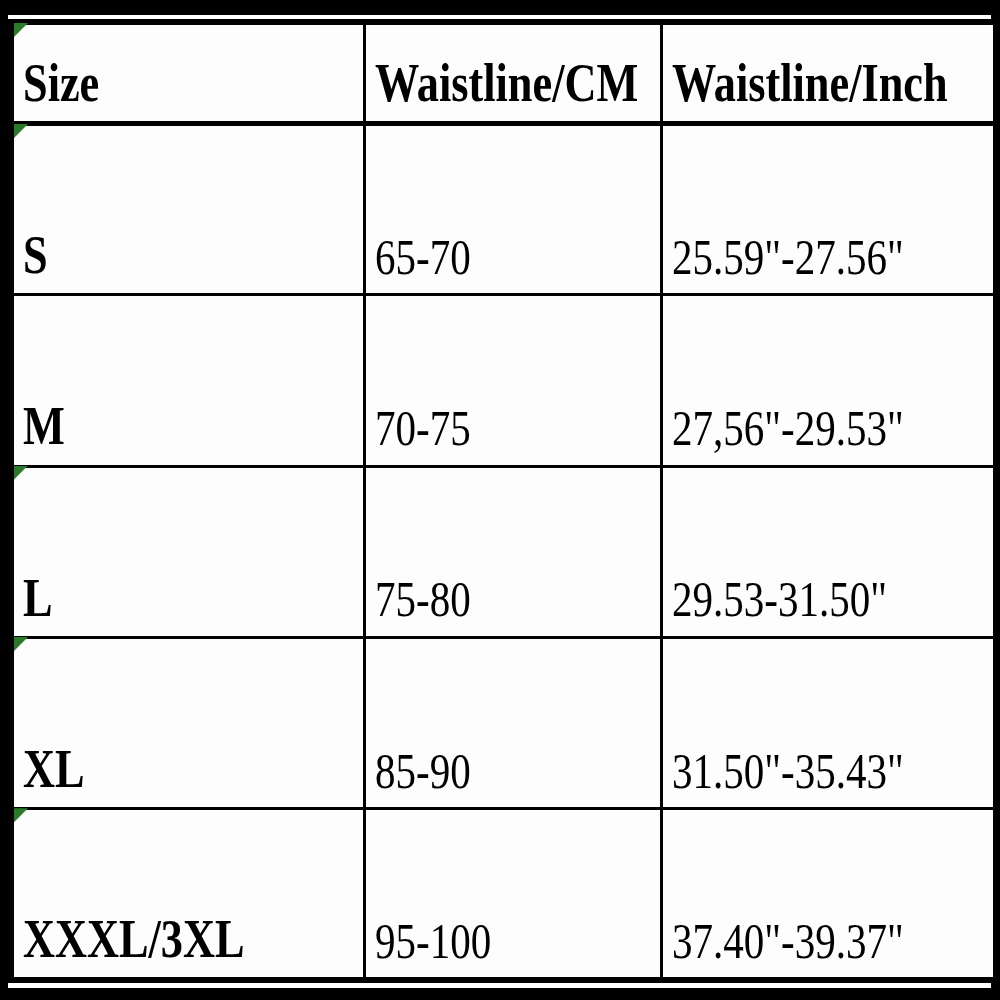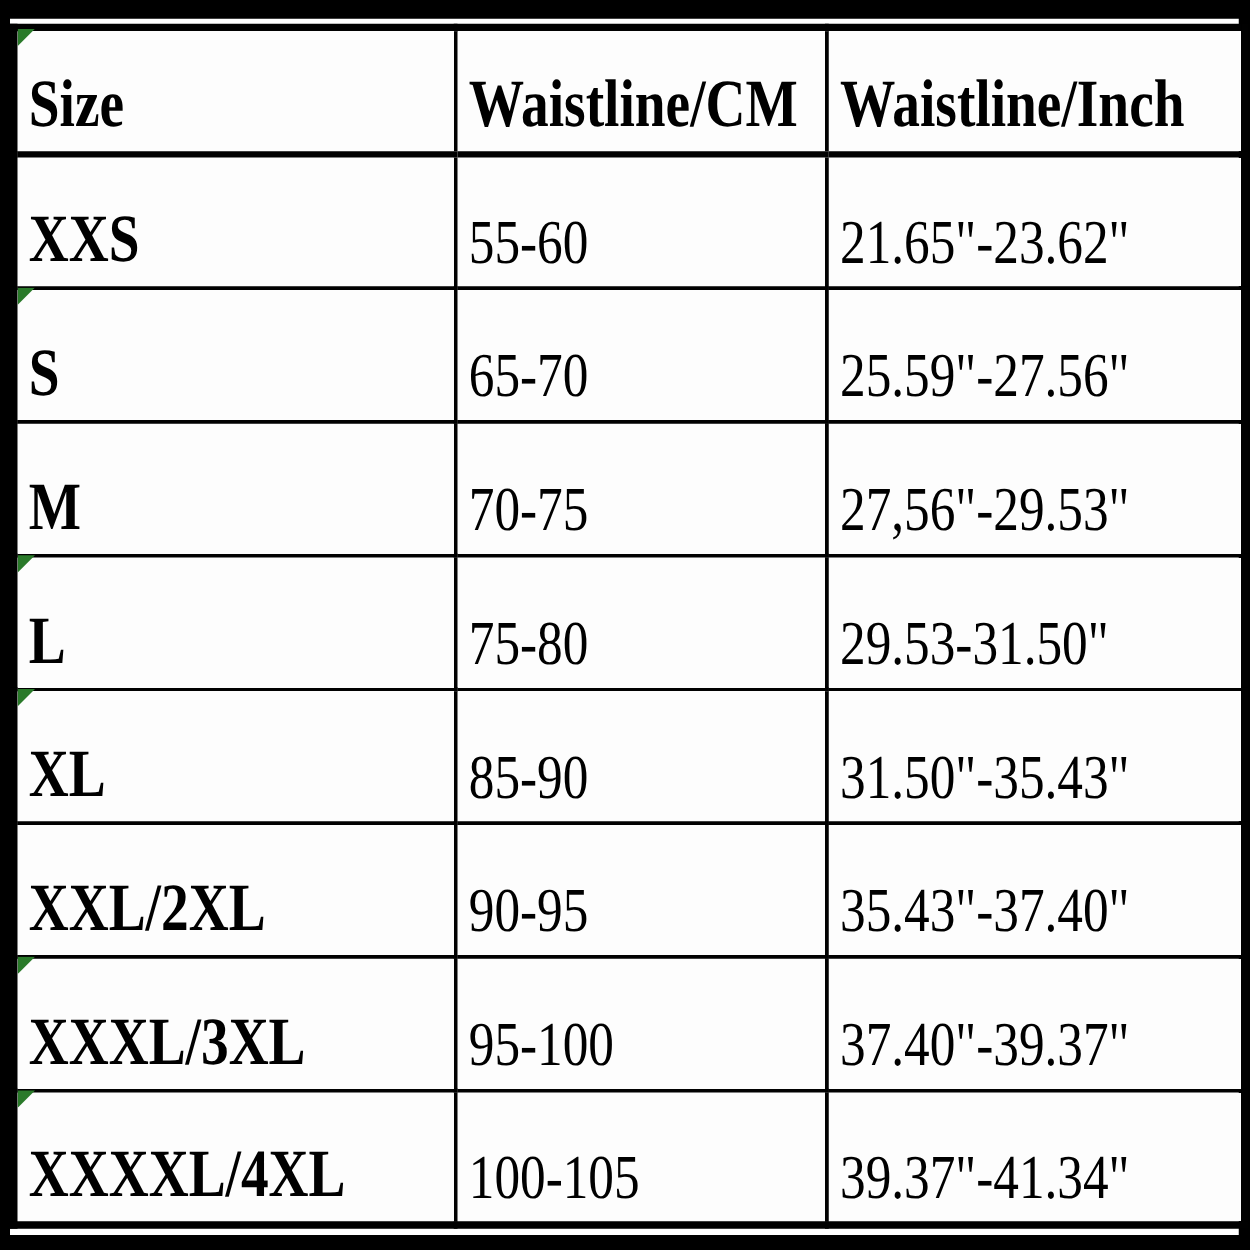--- a/index.html
+++ b/index.html
@@ -84,32 +84,20 @@
         </th>
         <th>
           <span class="txt b">Waistline/CM</span>
         </th>
         <th>
           <span class="txt b">Waistline/Inch</span>
         </th>
       </tr>
     </thead>
     <tbody id="rows">
-  <tr>
-    <td>
-      
-      <span class="txt b">XXS</span>
-    </td>
-    <td>
-      <span class="txt">55-60</span>
-    </td>
-    <td>
-      <span class="txt">21.65"-23.62"</span>
-    </td>
-  </tr>
 
 
   <tr>
     <td>
       <span class="ind" style="background: rgb(42, 122, 42);"></span>
       <span class="txt b">S</span>
     </td>
     <td>
       <span class="txt">65-70</span>
     </td>
@@ -150,55 +138,31 @@
       <span class="txt b">XL</span>
     </td>
     <td>
       <span class="txt">85-90</span>
     </td>
     <td>
       <span class="txt">31.50"-35.43"</span>
     </td>
   </tr>
 
-  <tr>
-    <td>
-      
-      <span class="txt b">XXL/2XL</span>
-    </td>
-    <td>
-      <span class="txt">90-95</span>
-    </td>
-    <td>
-      <span class="txt">35.43"-37.40"</span>
-    </td>
-  </tr>
 
   <tr>
     <td>
       <span class="ind" style="background: rgb(42, 122, 42);"></span>
       <span class="txt b">XXXL/3XL</span>
     </td>
     <td>
       <span class="txt">95-100</span>
     </td>
     <td>
       <span class="txt">37.40"-39.37"</span>
     </td>
   </tr>
 
-  <tr>
-    <td>
-      <span class="ind" style="background: rgb(42, 122, 42);"></span>
-      <span class="txt b">XXXXL/4XL</span>
-    </td>
-    <td>
-      <span class="txt">100-105</span>
-    </td>
-    <td>
-      <span class="txt">39.37"-41.34"</span>
-    </td>
-  </tr>
 
 
 </tbody>
   </table>
 </div>
 
 </body></html>

